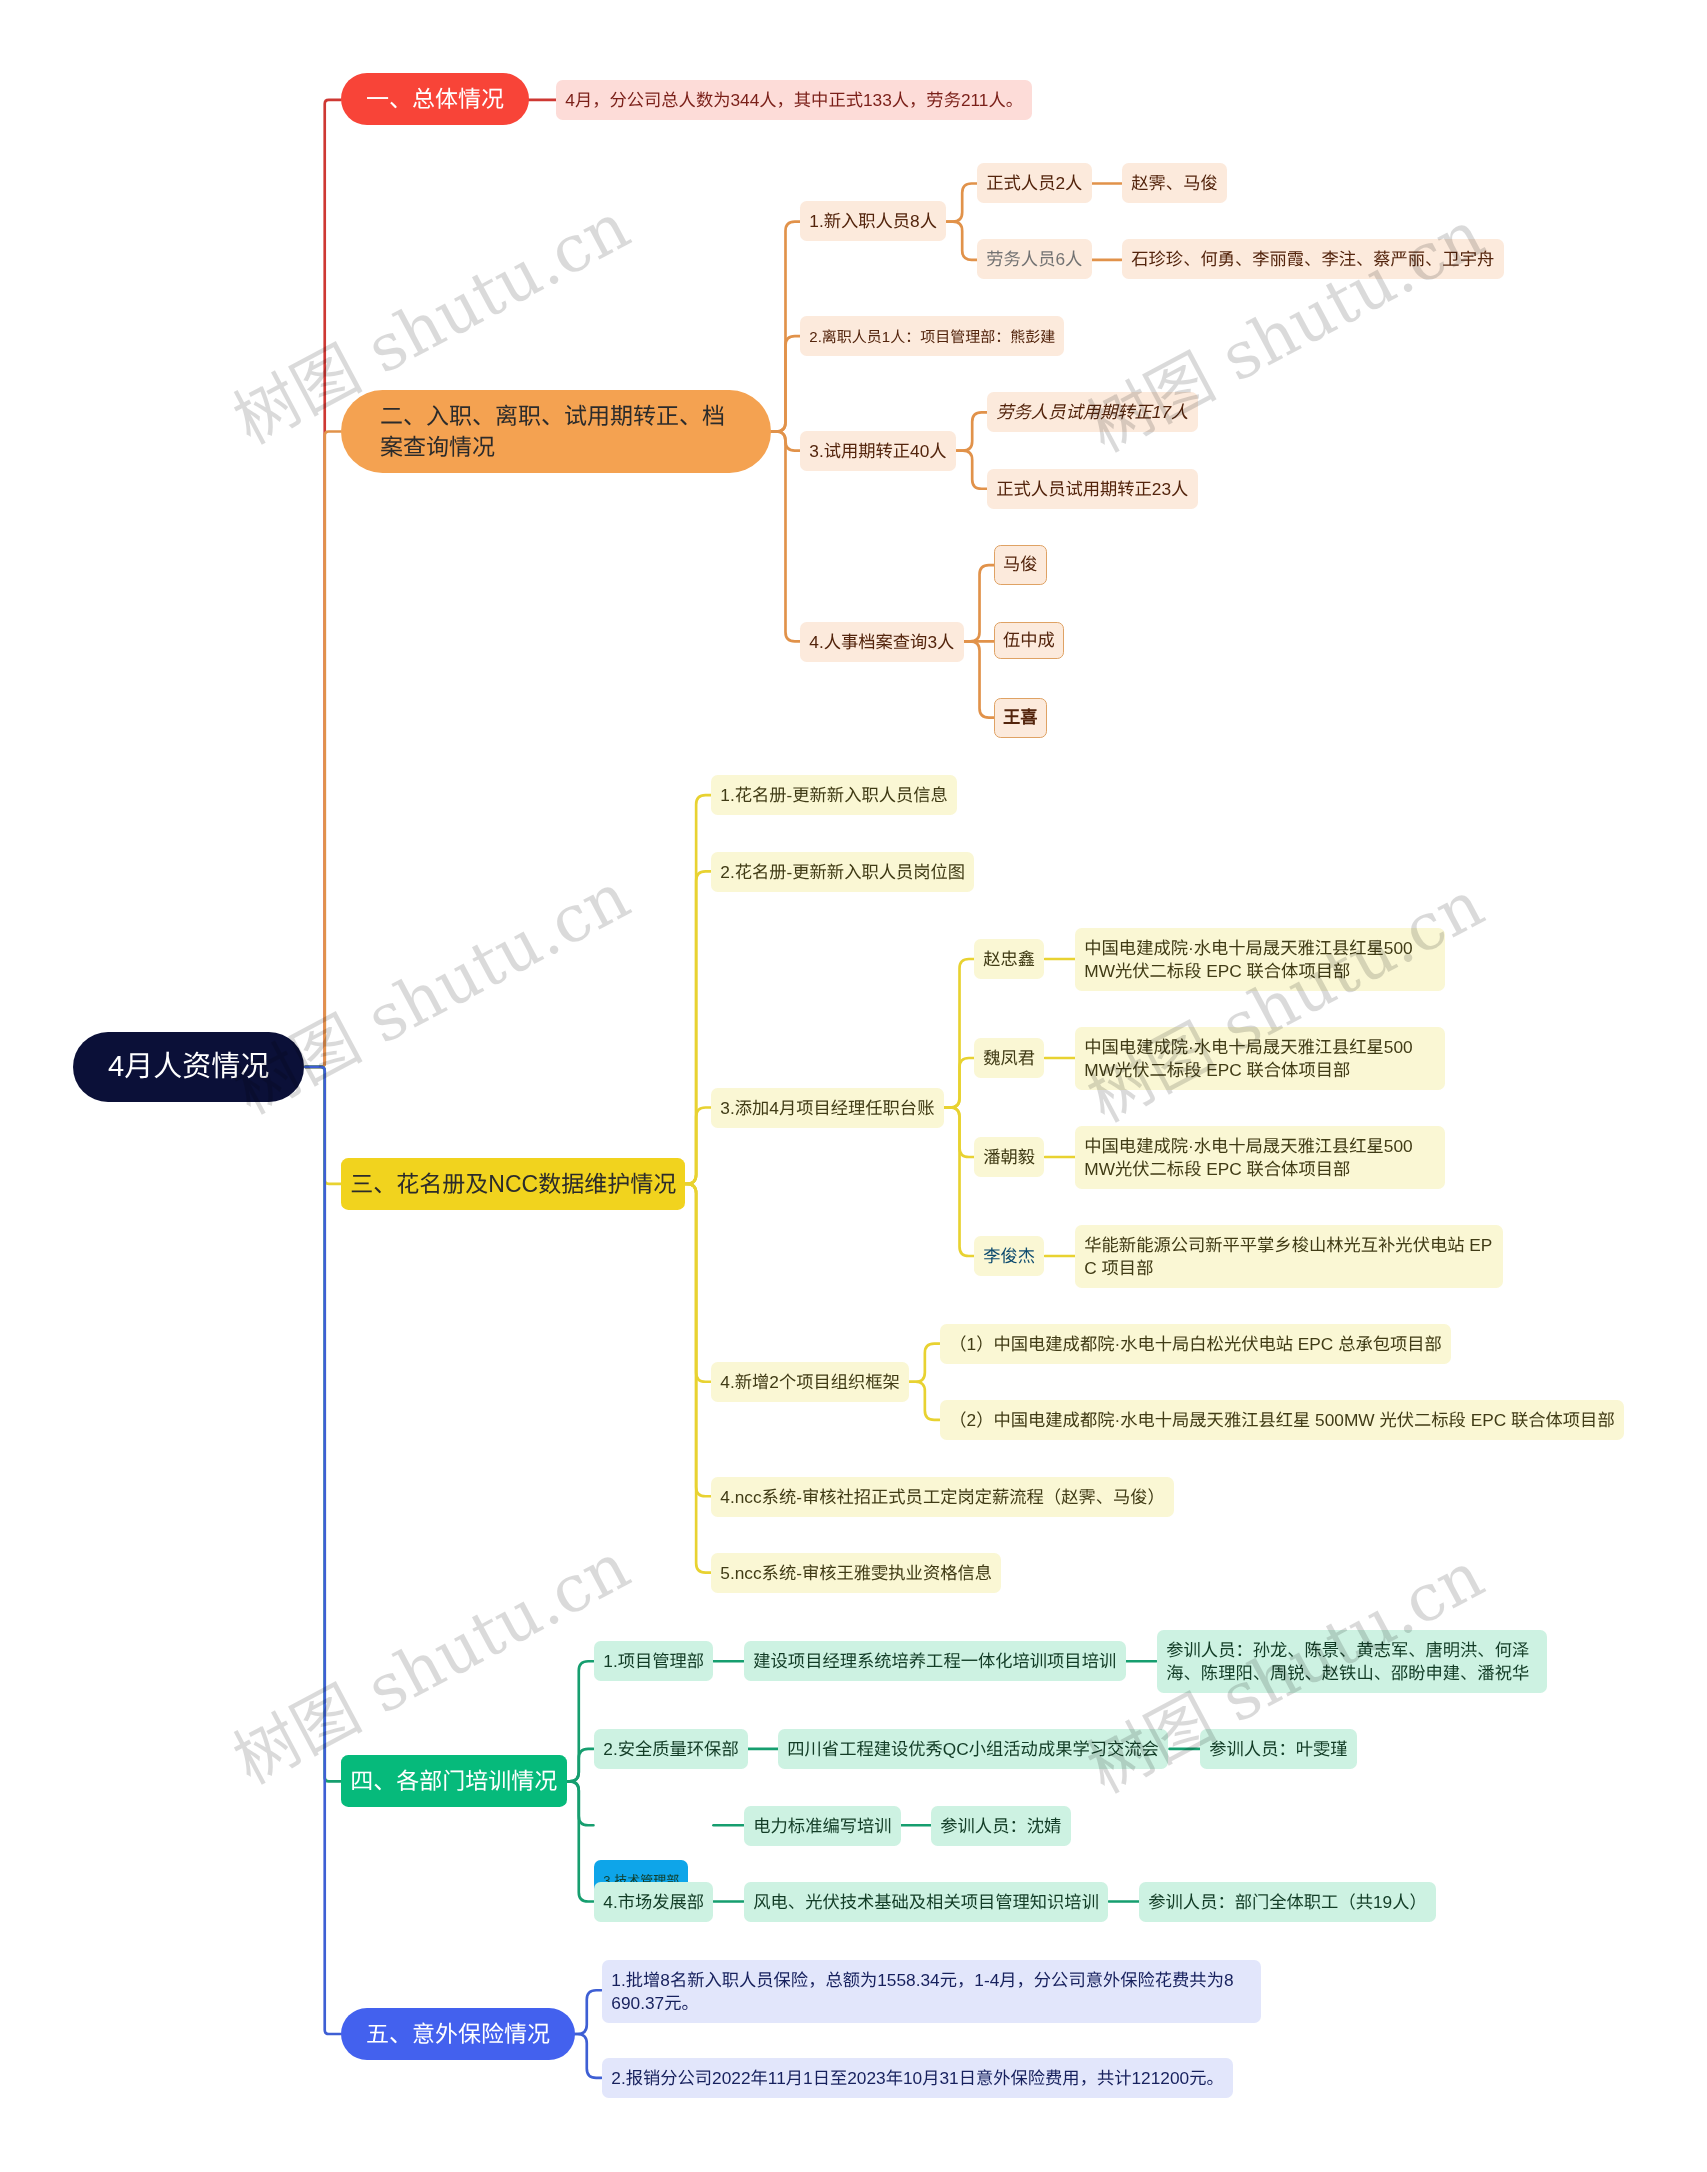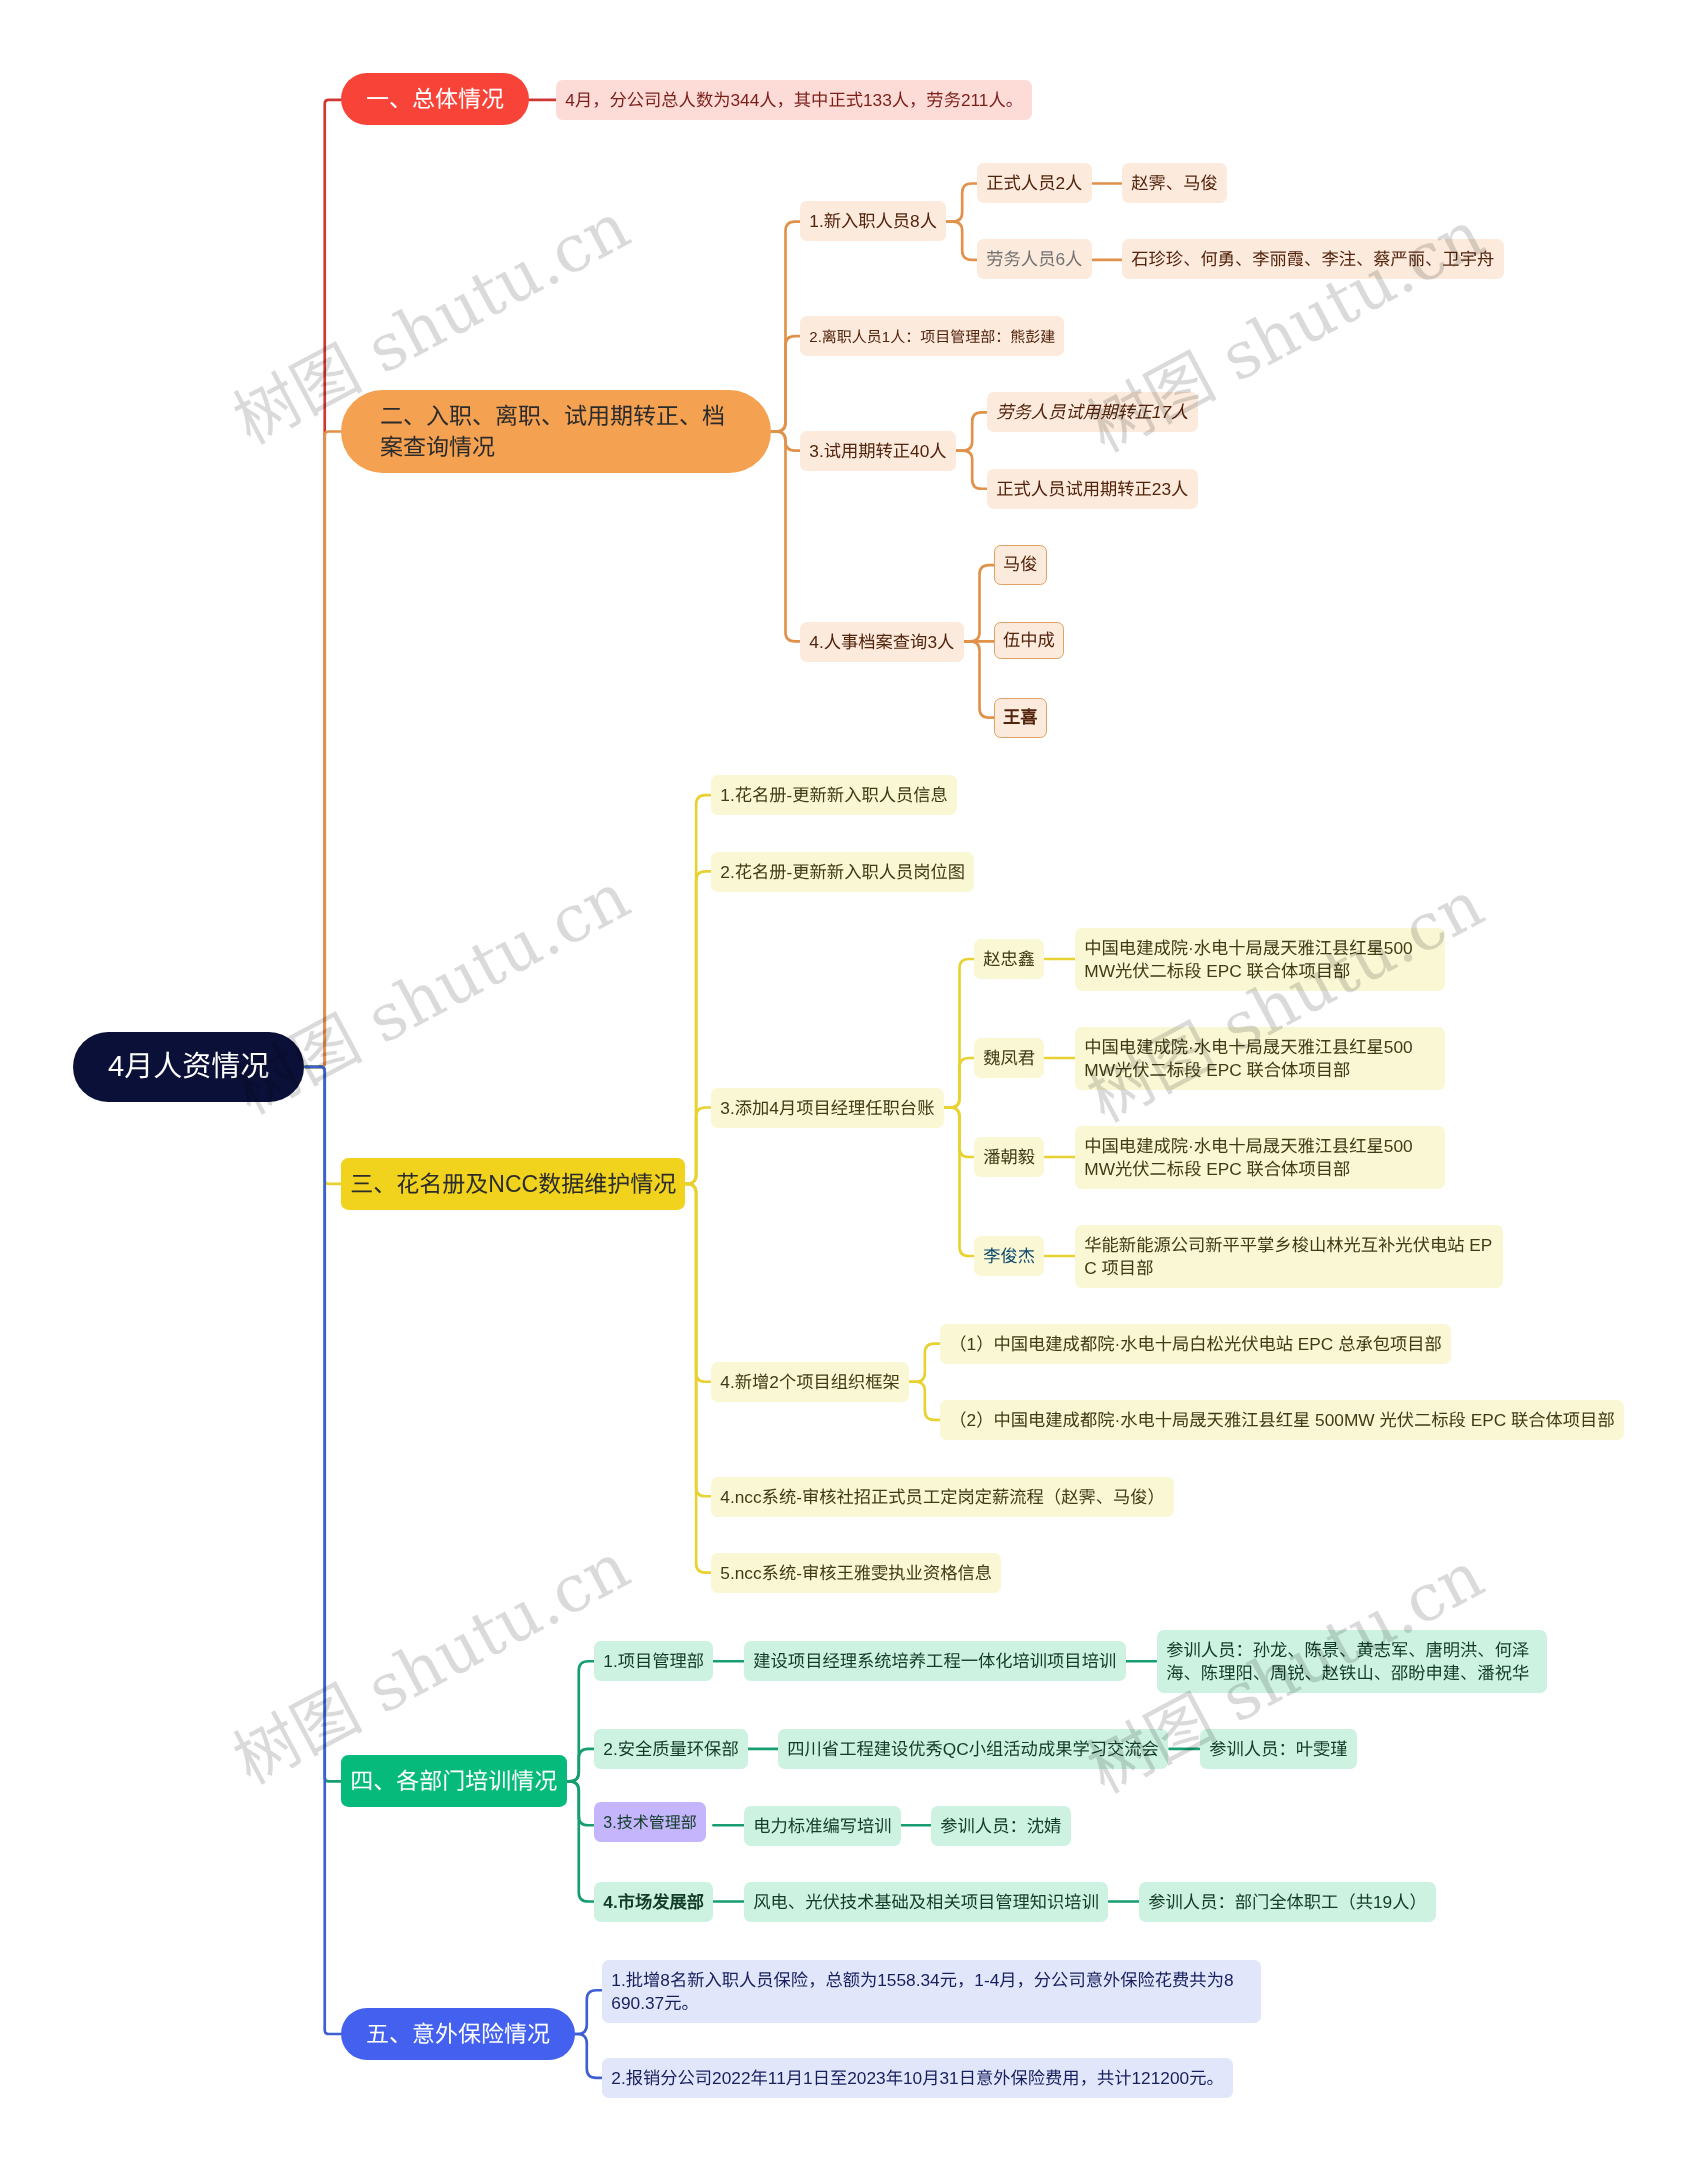--- a/index.html
+++ b/index.html
@@ -117,24 +117,24 @@
       <div class="node" style="left: 711px; background: rgb(250, 247, 212); color: rgb(64, 59, 21); font-size: 17.3px; line-height: 23px; padding: 8.7px 9.3px; border-radius: 6.7px; white-space: pre; top: 1553px;"><span class="t">5.ncc系统-审核王雅雯执业资格信息</span></div>
       <div class="node" style="left: 341px; background: rgb(6, 186, 123); color: rgb(255, 255, 255); font-size: 23px; line-height: 31px; padding: 10.7px 9.3px; border-radius: 7.3px; white-space: pre; top: 1755px;"><span class="t">四、各部门培训情况</span></div>
       <div class="node" style="left: 594px; background: rgb(205, 242, 226); color: rgb(18, 60, 38); font-size: 17.3px; line-height: 23px; padding: 8.7px 9.3px; border-radius: 6.7px; white-space: pre; top: 1641px;"><span class="t">1.项目管理部</span></div>
       <div class="node" style="left: 744px; background: rgb(205, 242, 226); color: rgb(18, 60, 38); font-size: 17.3px; line-height: 23px; padding: 8.7px 9.3px; border-radius: 6.7px; white-space: pre; top: 1641px;"><span class="t">建设项目经理系统培养工程一体化培训项目培训</span></div>
       <div class="node" style="left: 1157px; background: rgb(205, 242, 226); color: rgb(18, 60, 38); font-size: 17.3px; line-height: 23px; padding: 8.7px 9.3px; border-radius: 6.7px; width: 390px; white-space: normal; word-break: break-all; top: 1630px;">
         <span class="t">参训人员：孙龙、陈景、黄志军、唐明洪、何泽海、陈理阳、周锐、赵铁山、邵盼申建、潘祝华</span>
       </div>
       <div class="node" style="left: 594px; background: rgb(205, 242, 226); color: rgb(18, 60, 38); font-size: 17.3px; line-height: 23px; padding: 8.7px 9.3px; border-radius: 6.7px; white-space: pre; top: 1729px;"><span class="t">2.安全质量环保部</span></div>
       <div class="node" style="left: 778px; background: rgb(205, 242, 226); color: rgb(18, 60, 38); font-size: 17.3px; line-height: 23px; padding: 8.7px 9.3px; border-radius: 6.7px; white-space: pre; top: 1729px;"><span class="t">四川省工程建设优秀QC小组活动成果学习交流会</span></div>
       <div class="node" style="left: 1200px; background: rgb(205, 242, 226); color: rgb(18, 60, 38); font-size: 17.3px; line-height: 23px; padding: 8.7px 9.3px; border-radius: 6.7px; white-space: pre; top: 1729px;"><span class="t">参训人员：叶雯瑾</span></div>
-      <div class="node" style="left: 594px; background: #c4b5fd; color: rgb(18, 60, 38); font-size: 16px; line-height: 23px; padding: 8.7px 9.3px; border-radius: 6.7px; white-space: pre; top: 1802px;"><span class="t">3.技术管理部</span></div>
+      <div class="node" style="left: 594px; background: #0ea5e9; color: rgb(18, 60, 38); font-size: 13px; line-height: 23px; padding: 8.7px 9.3px; border-radius: 6.7px; white-space: pre; top: 1860px;"><span class="t">3.技术管理部</span></div>
       <div class="node" style="left: 744px; background: rgb(205, 242, 226); color: rgb(18, 60, 38); font-size: 17.3px; line-height: 23px; padding: 8.7px 9.3px; border-radius: 6.7px; white-space: pre; top: 1806px;"><span class="t">电力标准编写培训</span></div>
       <div class="node" style="left: 931px; background: rgb(205, 242, 226); color: rgb(18, 60, 38); font-size: 17.3px; line-height: 23px; padding: 8.7px 9.3px; border-radius: 6.7px; white-space: pre; top: 1806px;"><span class="t">参训人员：沈婧</span></div>
-      <div class="node" style="left: 594px; background: rgb(205, 242, 226); color: rgb(18, 60, 38); font-size: 17.3px; line-height: 23px; padding: 8.7px 9.3px; border-radius: 6.7px; white-space: pre; top: 1882px; font-weight: bold;"><span class="t">4.市场发展部</span></div>
+      <div class="node" style="left: 594px; background: rgb(205, 242, 226); color: rgb(18, 60, 38); font-size: 17.3px; line-height: 23px; padding: 8.7px 9.3px; border-radius: 6.7px; white-space: pre; top: 1882px;"><span class="t">4.市场发展部</span></div>
       <div class="node" style="left: 744px; background: rgb(205, 242, 226); color: rgb(18, 60, 38); font-size: 17.3px; line-height: 23px; padding: 8.7px 9.3px; border-radius: 6.7px; white-space: pre; top: 1882px;"><span class="t">风电、光伏技术基础及相关项目管理知识培训</span></div>
       <div class="node" style="left: 1139px; background: rgb(205, 242, 226); color: rgb(18, 60, 38); font-size: 17.3px; line-height: 23px; padding: 8.7px 9.3px; border-radius: 6.7px; white-space: pre; top: 1882px;"><span class="t">参训人员：部门全体职工（共19人）</span></div>
       <div class="node" style="left: 341px; background: rgb(67, 97, 238); color: rgb(255, 255, 255); font-size: 23px; line-height: 31px; padding: 10.7px 25px; border-radius: 66px; white-space: pre; top: 2008px;"><span class="t">五、意外保险情况</span></div>
       <div class="node" style="left: 602px; background: rgb(226, 230, 251); color: rgb(22, 32, 93); font-size: 17.3px; line-height: 23px; padding: 8.7px 23px 8.7px 9.3px; border-radius: 6.7px; width: 659px; white-space: normal; word-break: break-all; top: 1960px;">
         <span class="t">1.批增8名新入职人员保险，总额为1558.34元，1-4月，分公司意外保险花费共为8690.37元。</span>
       </div>
       <div class="node" style="left: 602px; background: rgb(226, 230, 251); color: rgb(22, 32, 93); font-size: 17.3px; line-height: 23px; padding: 8.7px 9.3px; border-radius: 6.7px; white-space: pre; top: 2058px;"><span class="t">2.报销分公司2022年11月1日至2023年10月31日意外保险费用，共计121200元。</span></div>
     </div>
   <div class="wmlayer" id="wmlayer">
       <div class="wm" style="left: 259px; top: 368px;">树图 shutu.cn</div>

